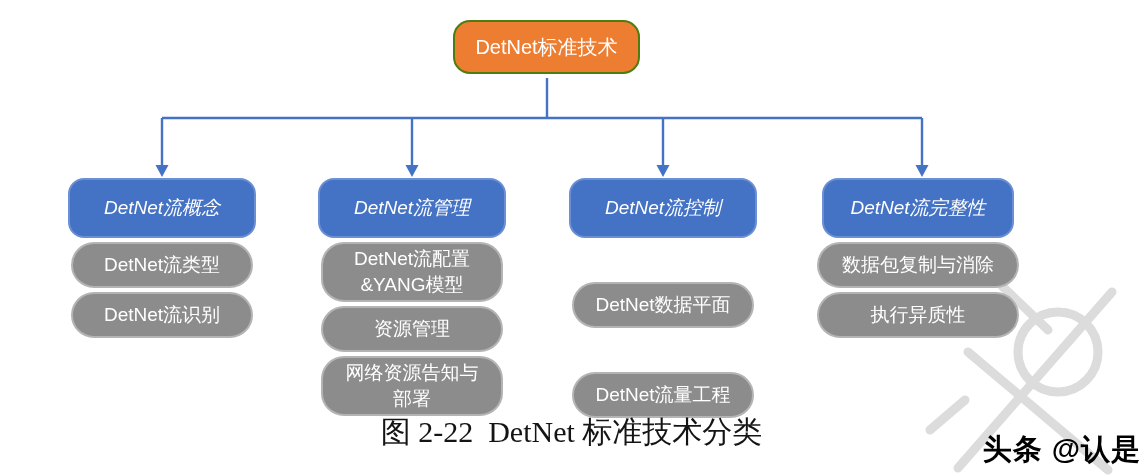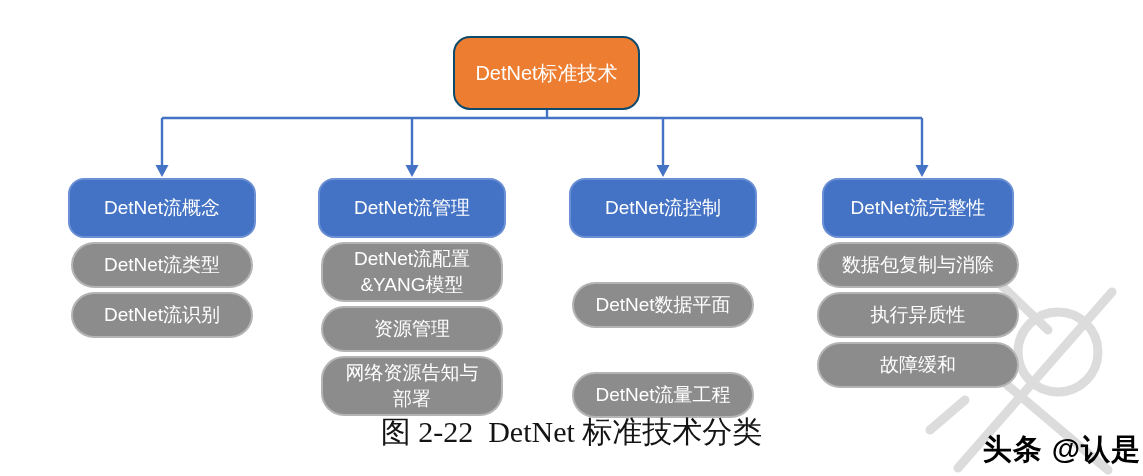--- a/index.html
+++ b/index.html
@@ -25,26 +25,25 @@
     position: absolute;
     display: flex;
     align-items: center;
     justify-content: center;
     color: #ffffff;
     text-align: center;
     box-sizing: border-box;
   }
   .root-node {
     left: 453px; top: 20px;
-    width: 187px; height: 74px;
+    width: 187px; height: 54px;
     background: var(--root_fill, #ED7D31);
-    border: 2px solid #0c4a6e;
+    border: 2px solid #4d7c0f;
     border-radius: 17px;
     font-size: 20px;
-    margin-top: 16px;
   }
   .column {
     position: absolute;
     top: 178px;
     display: flex;
     flex-direction: column;
     align-items: center;
     gap: 4px;
   }
   .col-1 { left: 68px;  width: 188px; }
@@ -58,20 +57,21 @@
     display: flex;
     align-items: center;
     justify-content: center;
     background: var(--header_fill, #4472C4);
     border: 2px solid #6a8fd4;
     border-radius: 16px;
     color: #ffffff;
     font-size: 19px;
     box-sizing: border-box;
     flex: none;
+    font-style: italic;
   }
   .col-4 .header-node { width: 192px; }
   .item-node {
     position: relative;
     width: calc(100% - 6px);
     height: 46px;
     display: flex;
     align-items: center;
     justify-content: center;
     background: var(--item_fill, #8C8C8C);
@@ -167,20 +167,19 @@
     <div class="item-node">DetNet数据平面</div>
     <div class="item-node">DetNet流量工程</div>
   </div>
 
   <div class="column col-4">
     <div class="header-node">
       <span>DetNet流完整性</span>
     </div>
     <div class="item-node">数据包复制与消除</div>
     <div class="item-node">执行异质性</div>
-    <div class="item-node">故障缓和</div>
   </div>
 
   <div class="caption">图 2-22  DetNet 标准技术分类</div>
 
   <div class="attribution">头条 @认是</div>
 
 </div>
 
 </body></html>

